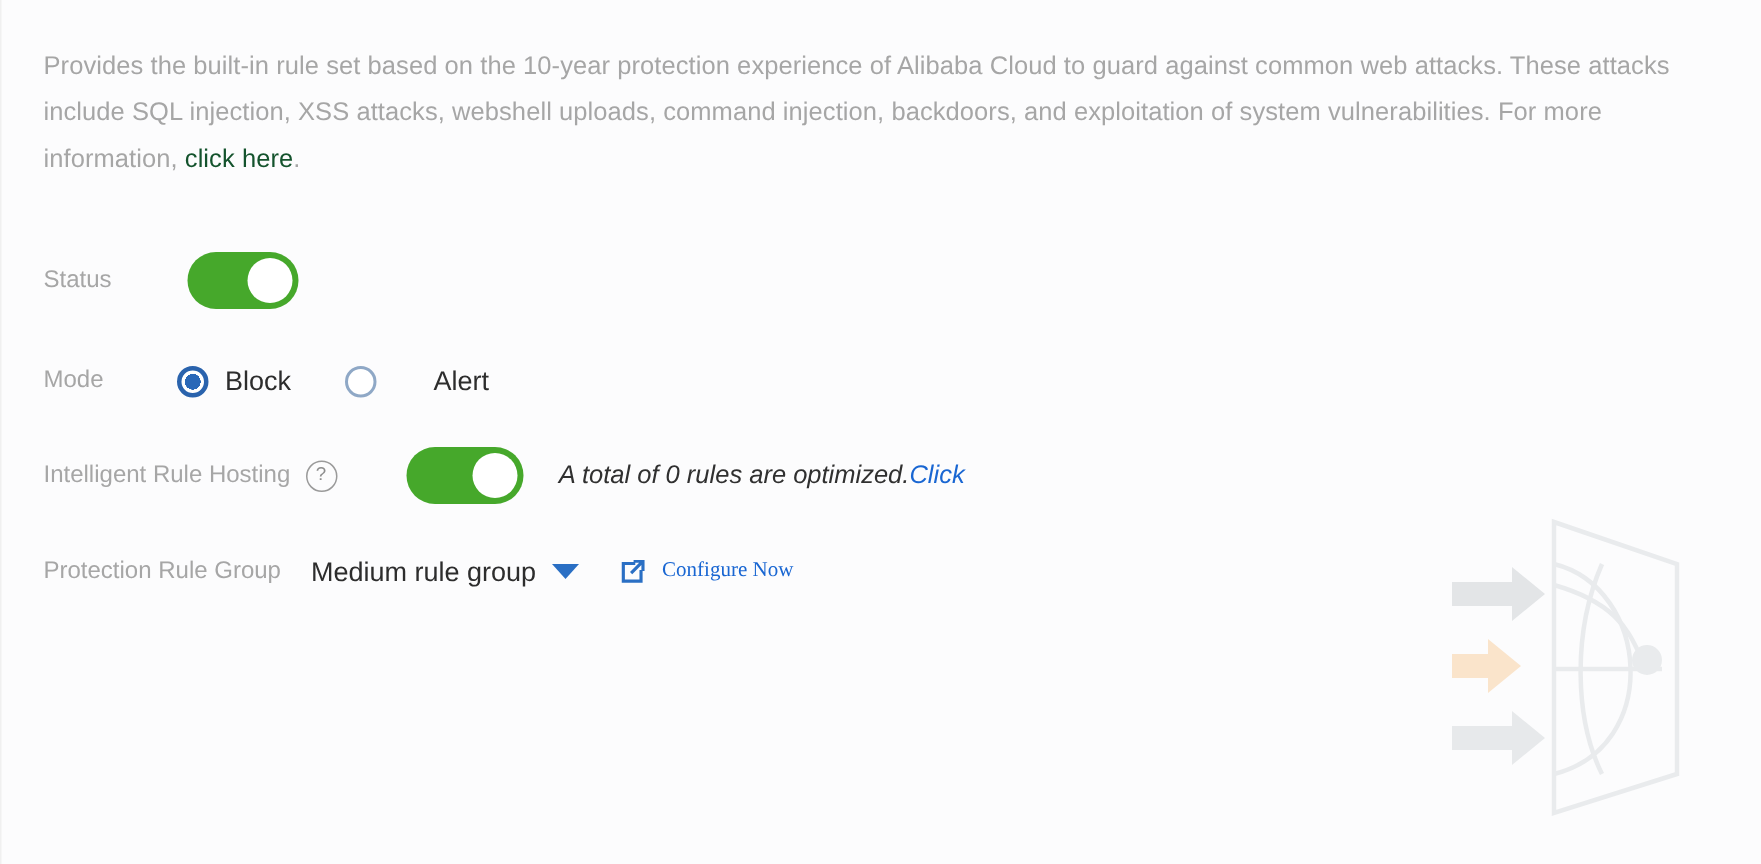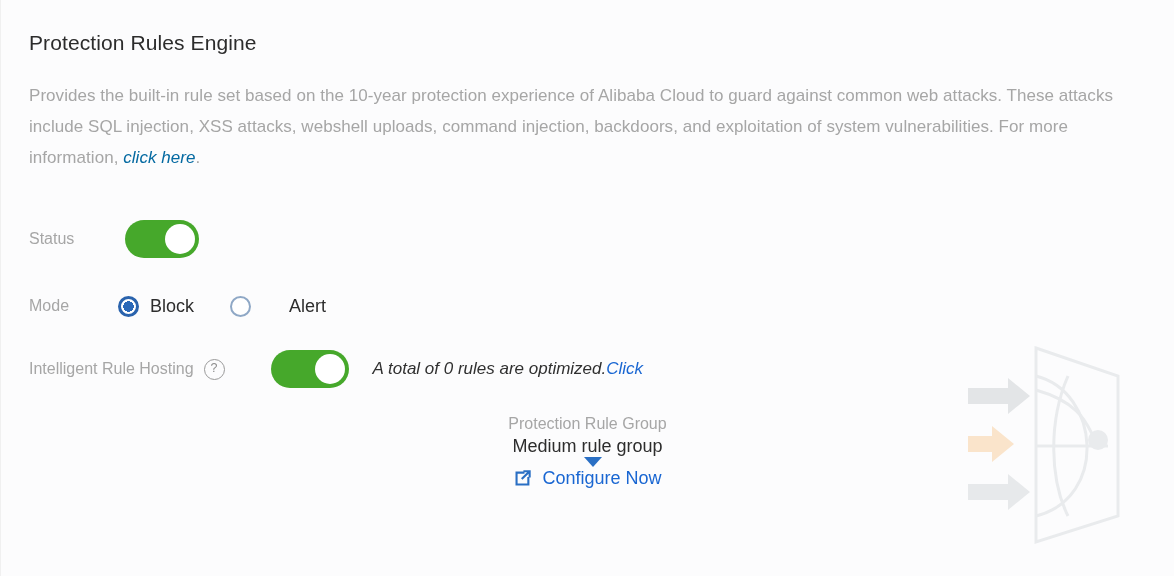--- a/index.html
+++ b/index.html
@@ -54,40 +54,39 @@
 
   .desc {
     font-size: 17px;
     line-height: 31px;
     color: #a6a6a6;
     max-width: 1108px;
     margin: 0;
     letter-spacing: .05px;
   }
   .desc .link {
-    color: #0369a1;
+    color: #14532d;
     text-decoration: none;
     cursor: pointer;
-    font-style: italic;
   }
 
   
   .rows {
     margin-top: 46px;
   }
   .row {
     display: flex;
     align-items: center;
     min-height: 40px;
     margin-bottom: 24px;
   }
   .row.row-status   { margin-bottom: 27px; }
   .row.row-mode     { margin-bottom: 23px; }
   .row.row-hosting  { margin-bottom: 24px; }
-  .row.row-group    { margin-bottom: 22px; flex-direction: column; }
+  .row.row-group    { margin-bottom: 22px; }
   .row.row-decoding { margin-bottom: 0; }
 
   .row-label {
     font-size: 16px;
     color: #a6a6a6;
     line-height: 22px;
     white-space: nowrap;
   }
 
   
@@ -199,24 +198,25 @@
   }
 
   .ext-link {
     display: flex;
     align-items: center;
     cursor: pointer;
     text-decoration: none;
   }
   .ext-link .ext-icon { margin-right: 9px; display:flex; }
   .ext-link .ext-text {
-    font-size: 18px;
+    font-size: 14px;
     color: #1966d2;
     line-height: 22px;
     white-space: nowrap;
+    font-family: Liberation Serif, serif;
   }
 
   .gap-24 { width: 24px; flex: none; }
   .gap-20 { width: 20px; flex: none; }
   .gap-26 { width: 26px; flex: none; }
   .gap-46 { width: 46px; flex: none; }
 </style>
 </head>
 <body>
 
@@ -240,21 +240,20 @@
       <path d="M-14 106 L24 106 L24 96 L46 114 L24 132 L24 122 L-14 122 Z"></path>
     </g>
 
     <g fill="#e7e9eb">
       <path d="M0 154 L40 154 L40 144 L62 162 L40 180 L40 170 L0 170 Z"></path>
     </g>
   </svg>
 
   <div class="content">
 
-    <h1 class="page-title">Protection Rules Engine</h1>
 
     <p class="desc"><span>Provides the built-in rule set based on the 10-year protection experience of Alibaba Cloud to guard against common web attacks. These attacks include SQL injection, XSS attacks, webshell uploads, command injection, backdoors, and exploitation of system vulnerabilities. For more information, </span><a class="link" href="#">click here</a><span>.</span></p>
 
     <div class="rows">
 
       <div class="row row-status">
         <div class="row-label" style="width:96px">Status</div>
         <div class="switch">
           <div class="knob"></div>
         </div>

